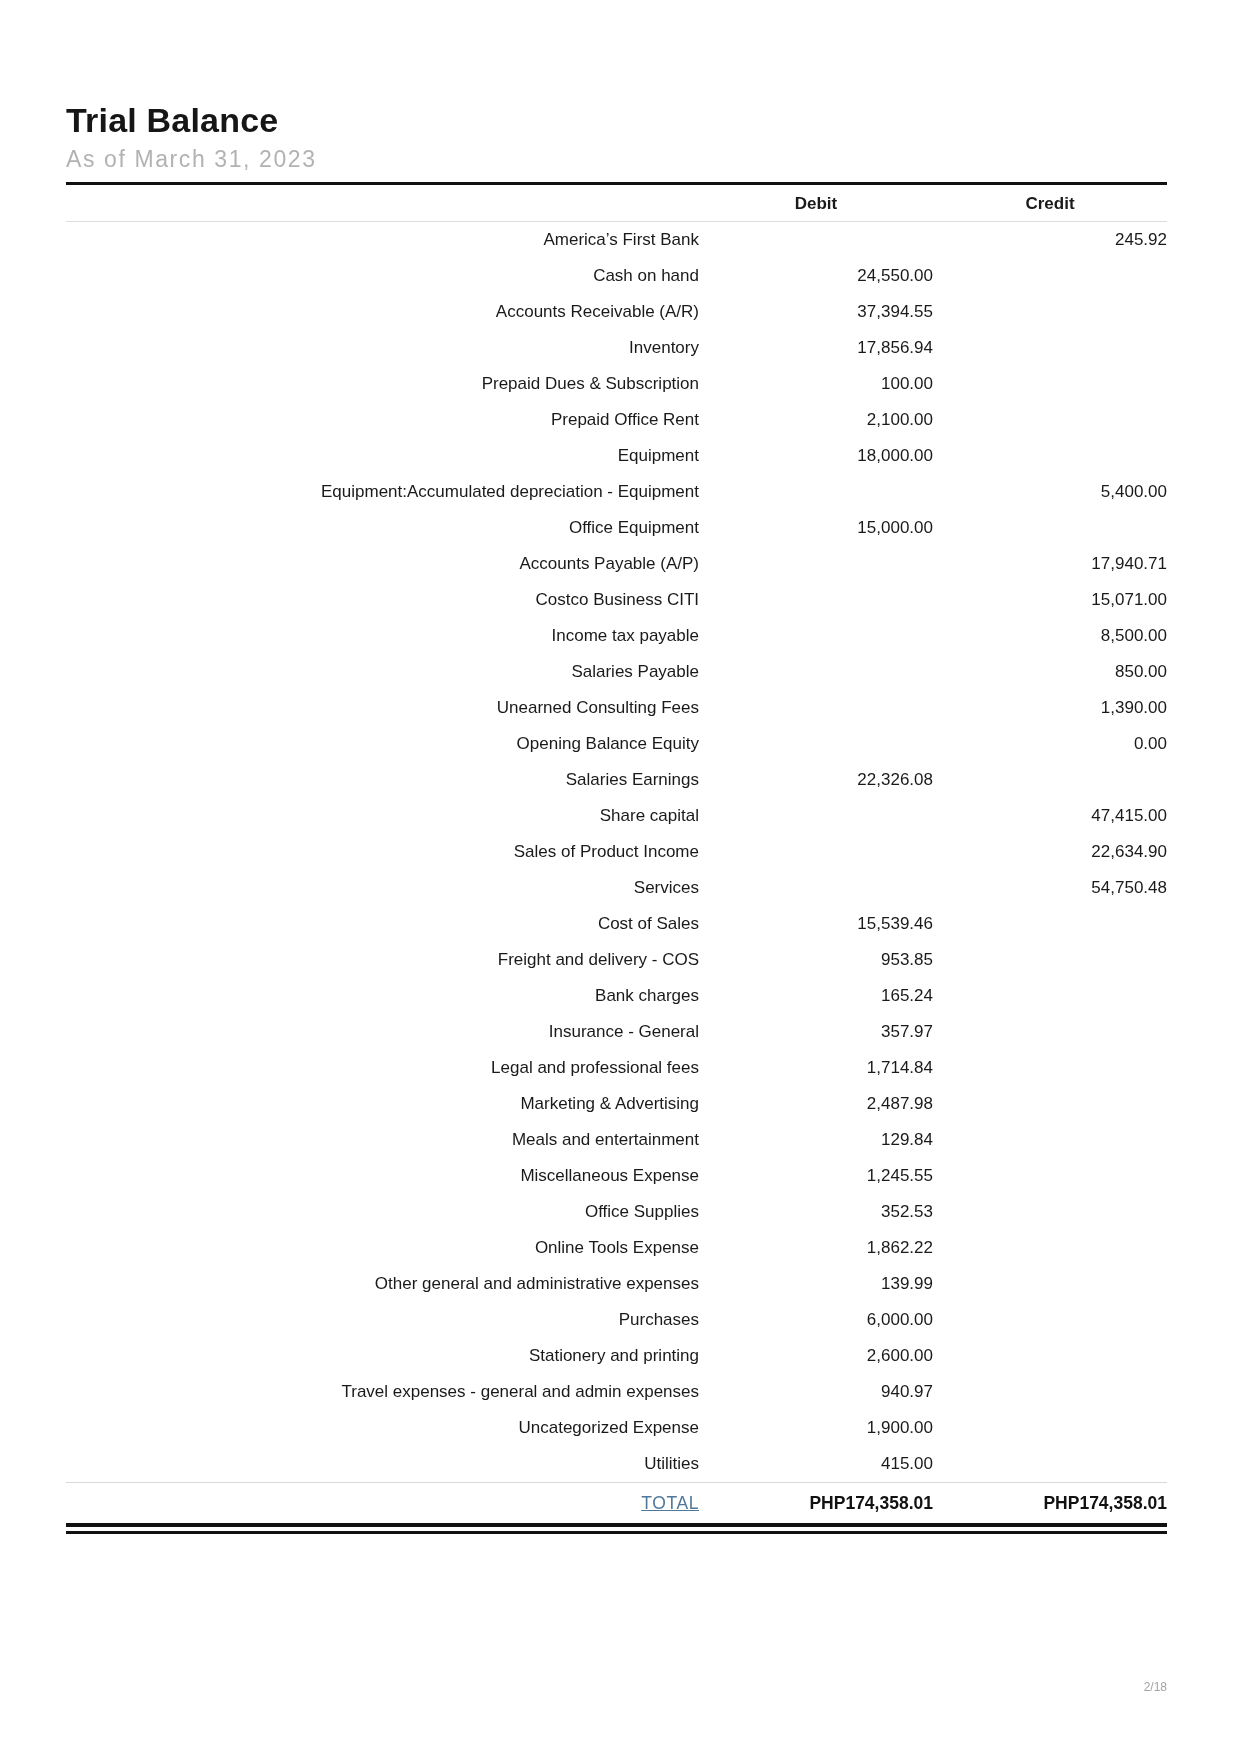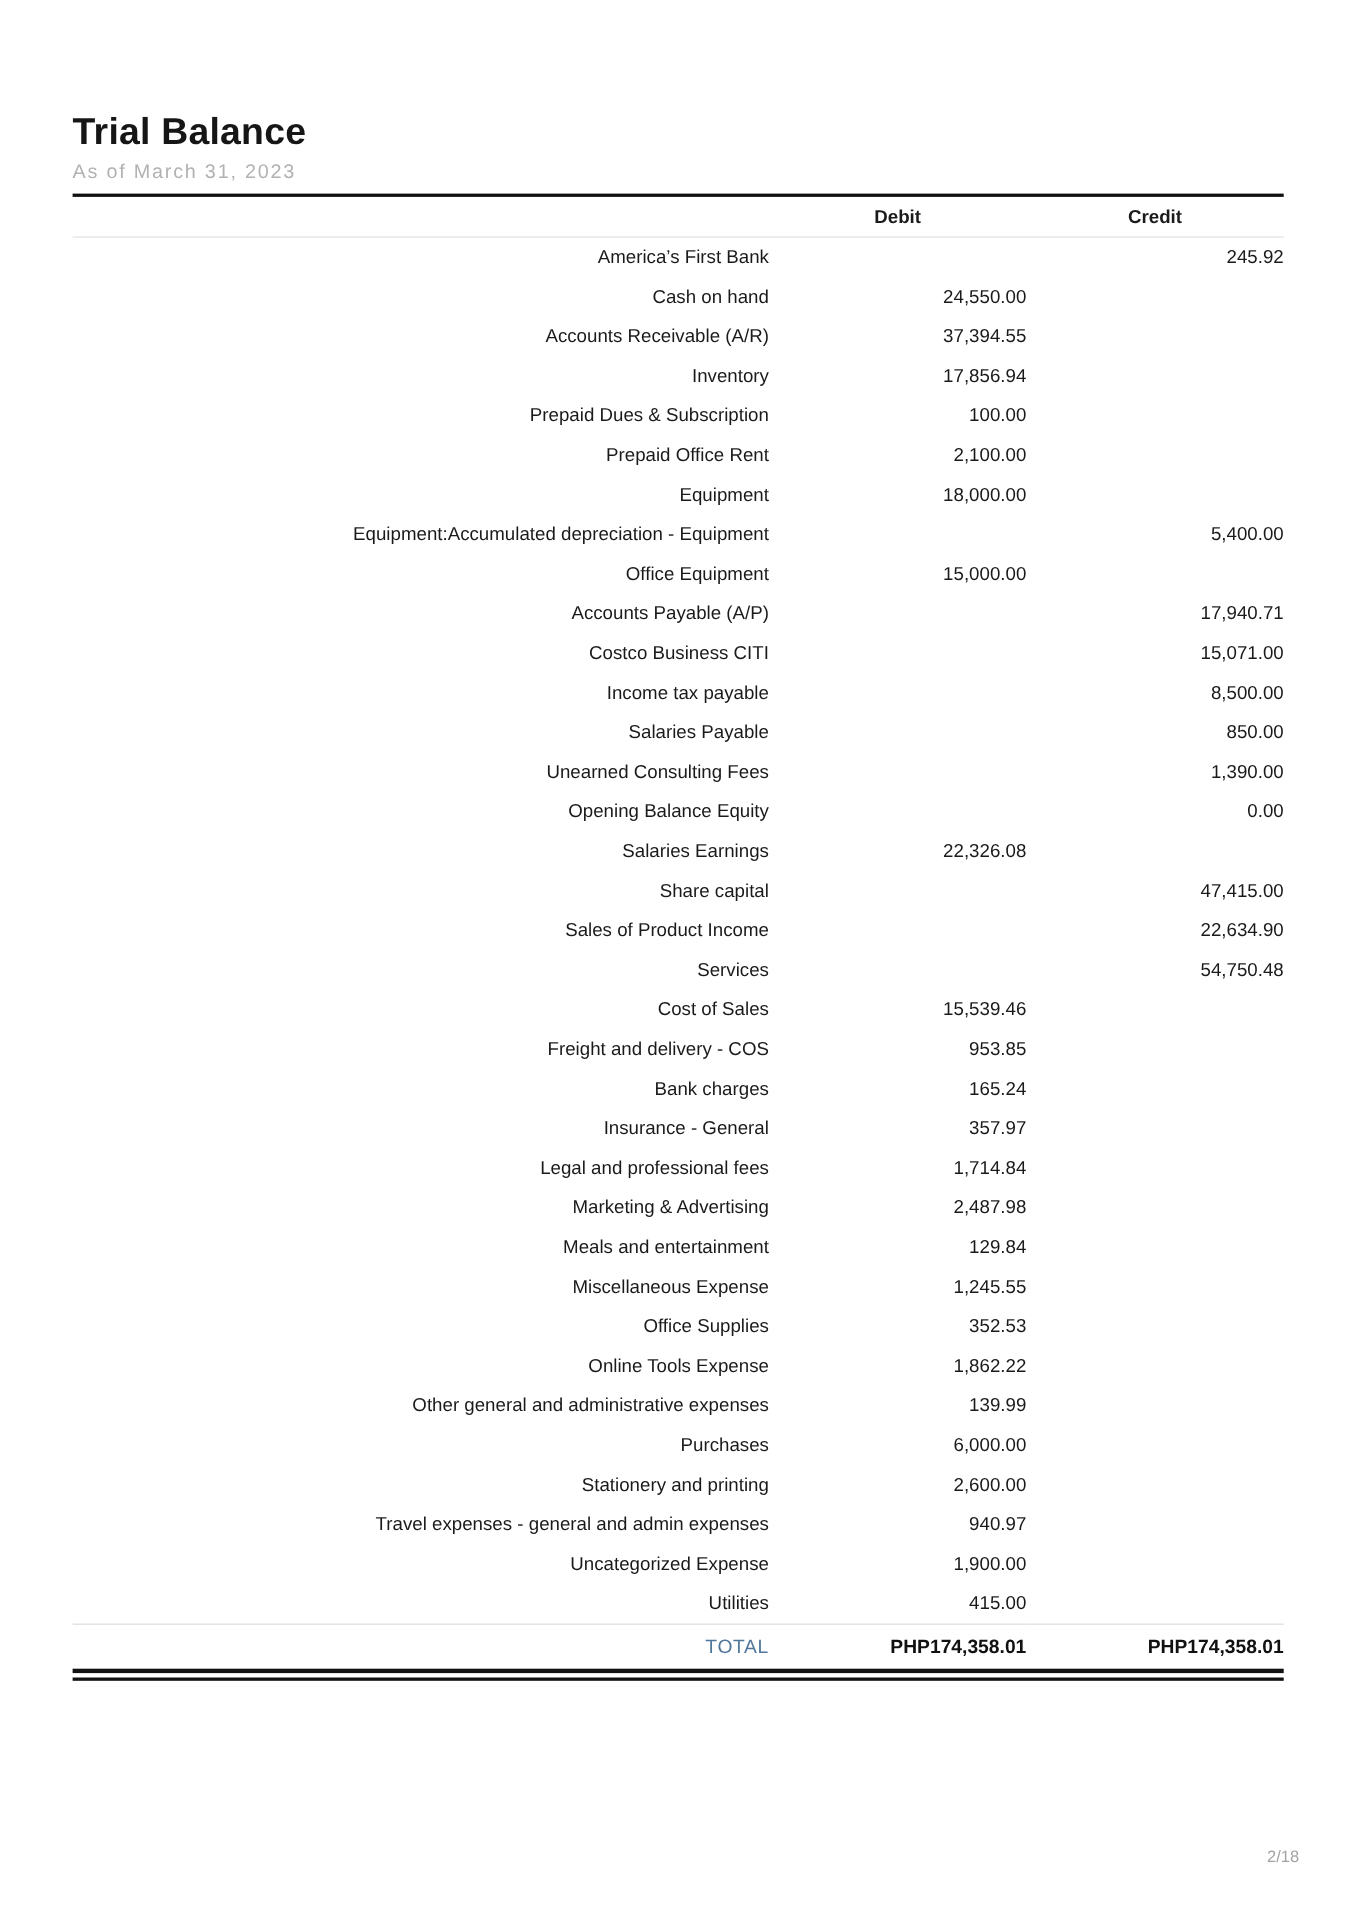--- a/index.html
+++ b/index.html
@@ -21,21 +21,21 @@
   .report-title {
     padding-top: 82px;
     font-size: 34px;
     font-weight: bold;
     letter-spacing: 0.2px;
     color: #161616;
     line-height: 1.1;
   }
   .report-subtitle {
     margin-top: 7px;
-    font-size: 18px;
+    font-size: 23px;
     letter-spacing: 1.6px;
     color: var(--subtitle-gray, #b2b2b2);
   }
   .title-rule {
     margin-top: 9px;
     height: 3px;
     background: #111111;
   }
   table.tb {
     width: 100%;
@@ -62,37 +62,38 @@
   td.cell-account { text-align: right; }
   td.cell-debit, td.cell-credit { text-align: right; }
   tr.total-row td {
     border-top: 1px solid #d9d9d9;
     padding: 10px 0 9px 0;
     font-size: 17.5px;
   }
   tr.total-row .total-label {
     color: var(--total-label, #50789b);
     letter-spacing: 0.6px;
+    text-decoration: underline;
   }
   tr.total-row td.cell-debit, tr.total-row td.cell-credit {
     font-weight: bold;
     color: #111111;
   }
   .double-rule {
     height: 4px;
     border-top: 4px solid #111111;
     border-bottom: 3px solid #111111;
     background: #ffffff;
     box-sizing: content-box;
   }
   .page-number {
     position: absolute;
-    right: 59px;
+    right: 73px;
     top: 1660px;
-    font-size: 15px;
+    font-size: 12px;
     color: var(--page-number-gray, #a3a3a3);
   }
 </style>
 </head>
 <body style="--total-label: #50789b; --subtitle-gray: #b2b2b2; --page-number-gray: #a3a3a3; --rule-black: #111111; --light-rule-gray: #dedede;">
 
 <div class="page">
   <div class="content">
 
     <div class="report-title">Trial Balance</div>

